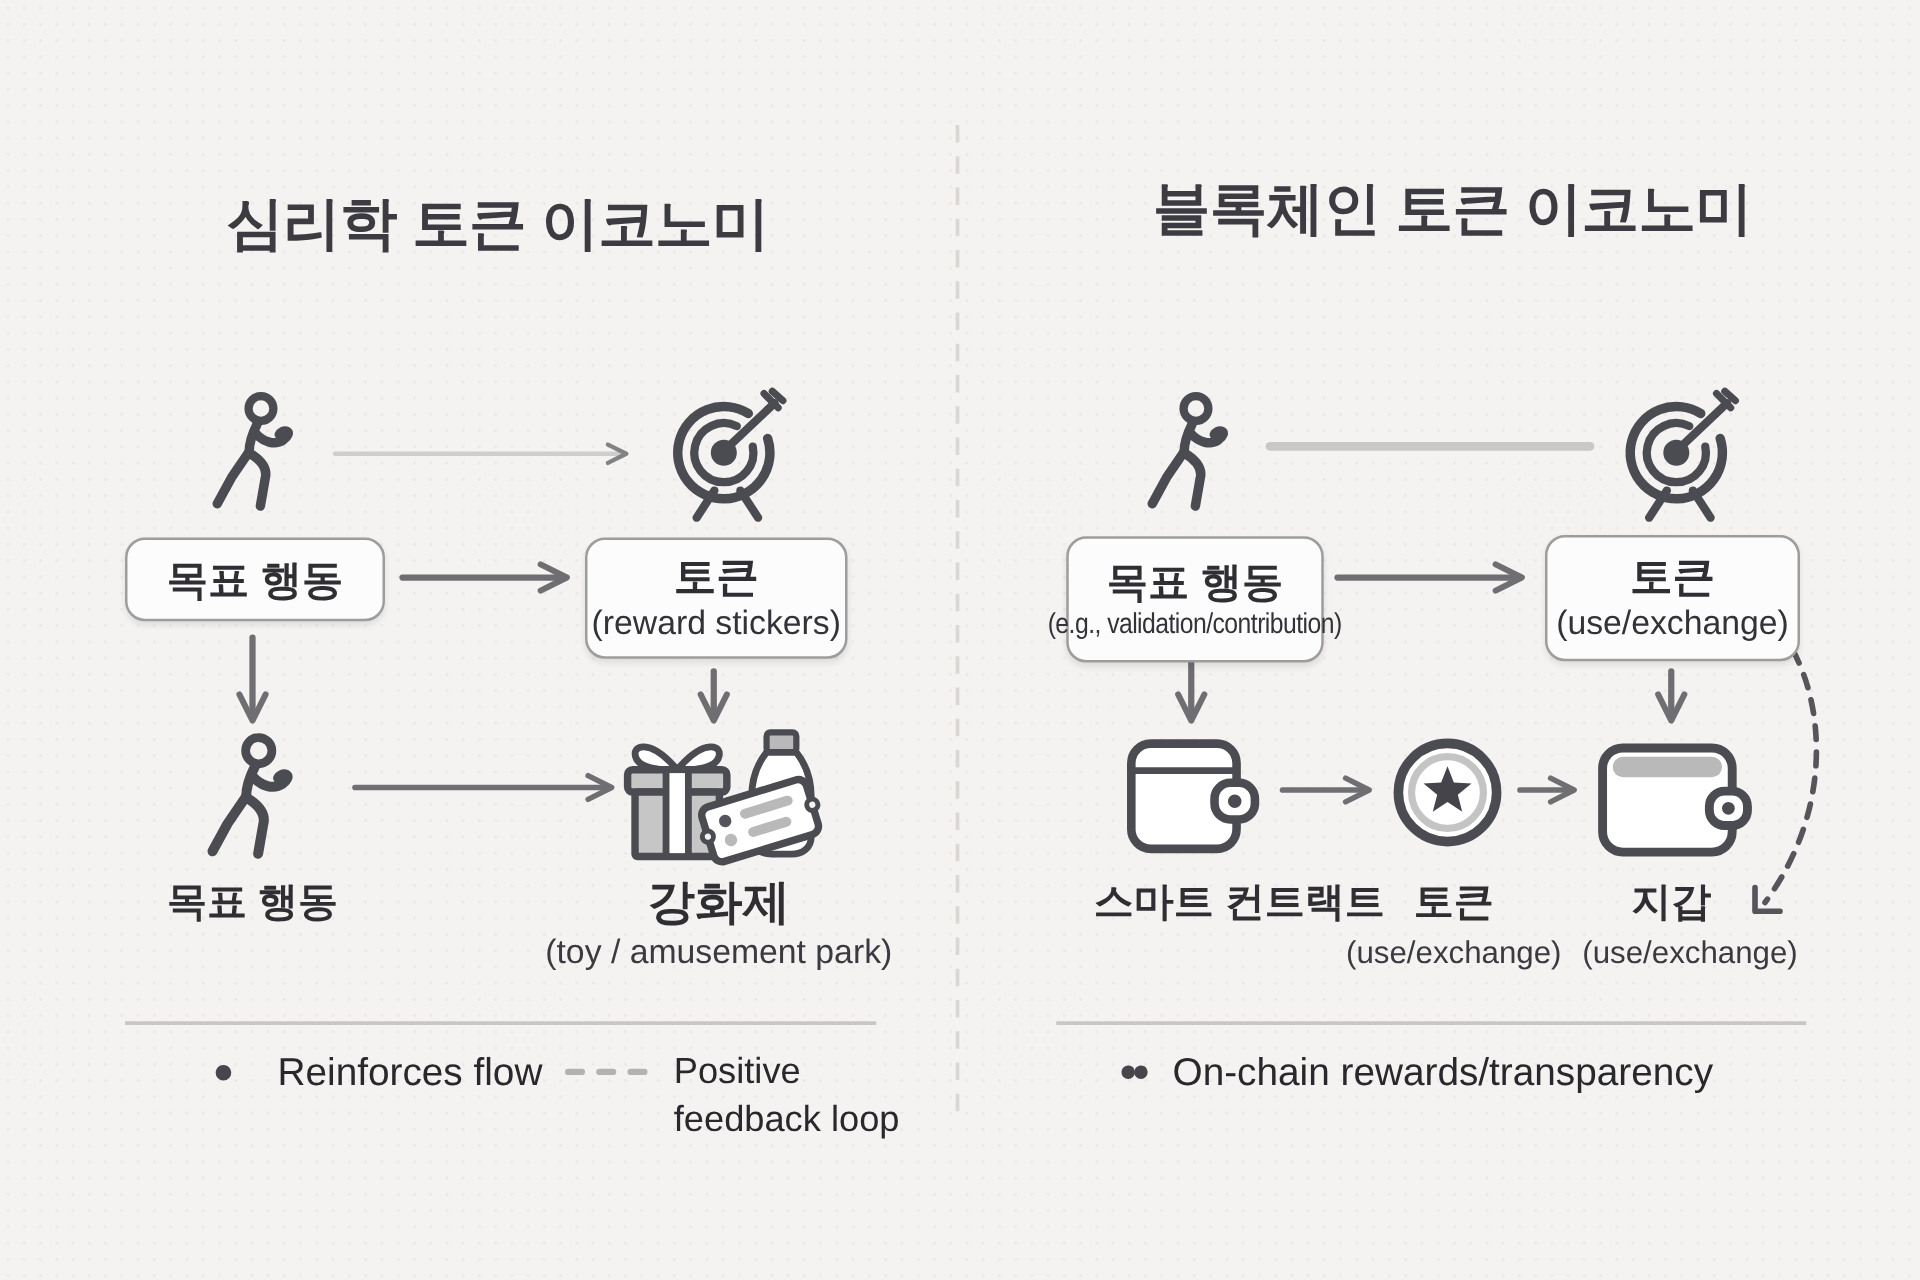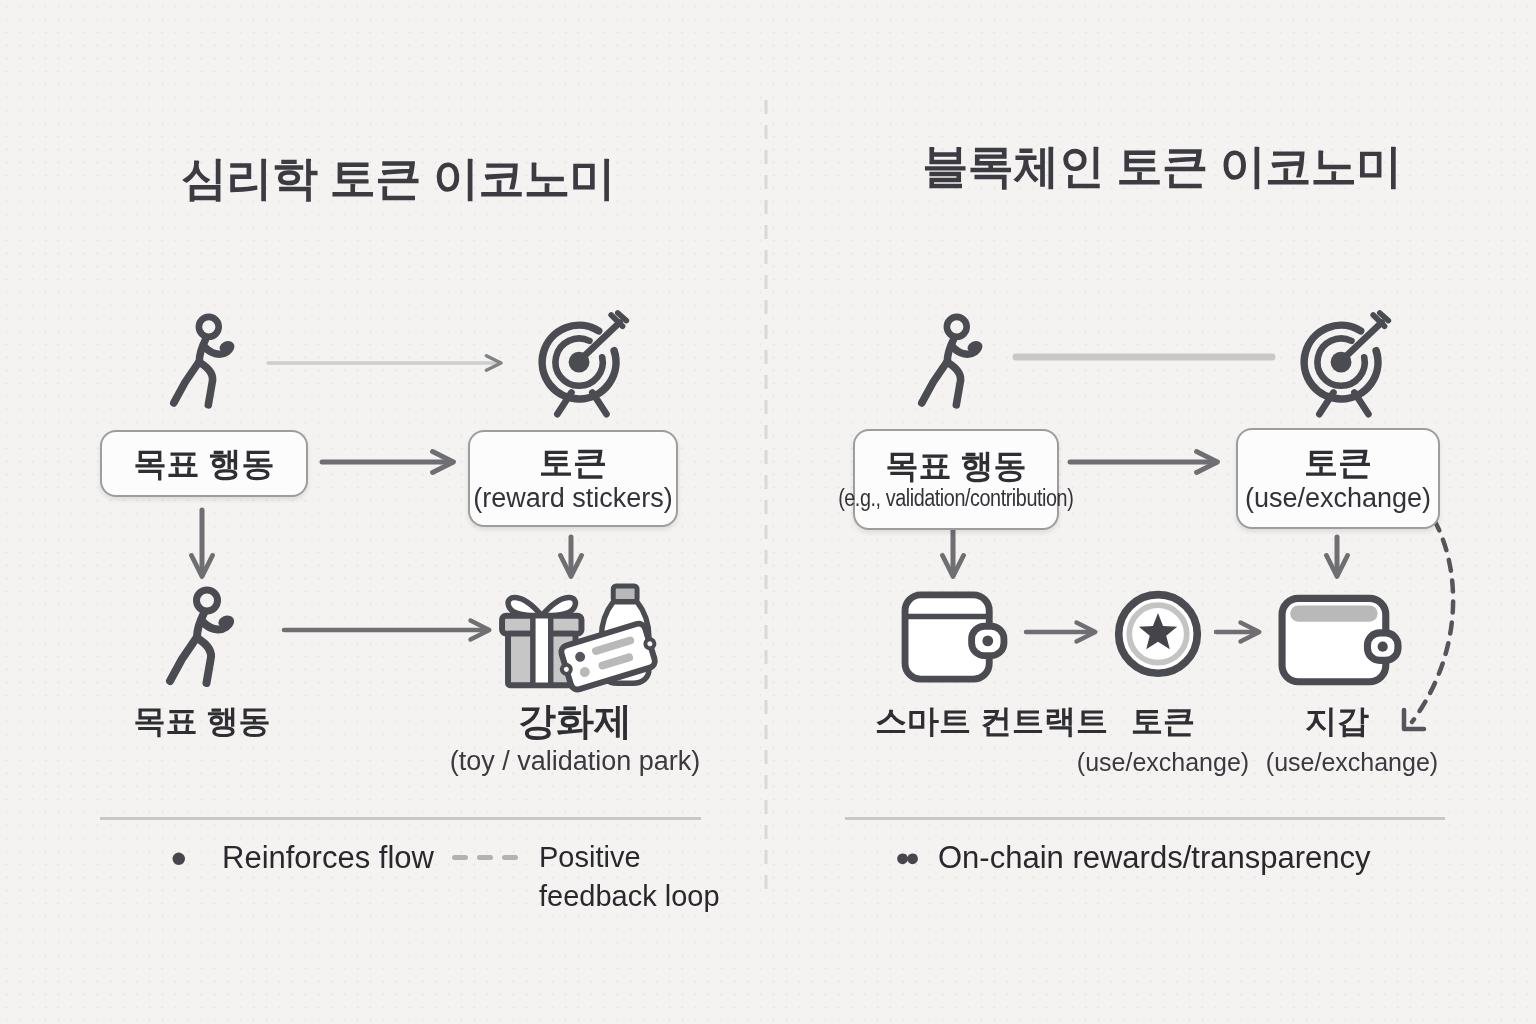--- a/index.html
+++ b/index.html
@@ -140,21 +140,21 @@
       <circle cx="17" cy="15" r="5" fill="#55555b"></circle>
       <circle cx="17" cy="31" r="5" fill="#b9b9b9"></circle>
       <rect x="30" y="10" width="44" height="8" rx="4" fill="#b9b9b9"></rect>
       <rect x="32" y="26" width="36" height="8" rx="4" fill="#b9b9b9"></rect>
     </g>
   </svg>
 
   <div class="abs label" style="left:107px;top:700px;width:190px;">목표 행동</div>
 
   <div class="abs label big" style="left:480px;top:696px;width:190px;">강화제</div>
-  <div class="abs sublabel" style="left:430px;top:746px;width:290px;font-size:27px;">(toy / validation park)</div>
+  <div class="abs sublabel" style="left:430px;top:746px;width:290px;font-size:27px;">(toy / amusement park)</div>
 
   <div class="abs divider" style="left:100px;top:817px;width:601px;"></div>
 
   <span class="abs legend-bullet" style="left:170px;top:843px;">●</span>
   <span class="abs legend-text" style="left:222px;top:840px;">Reinforces flow</span>
   <div class="abs dashes" style="left:452px;top:855px;">
     <div class="dash"></div>
       <div class="dash"></div>
       <div class="dash"></div>
   </div>

